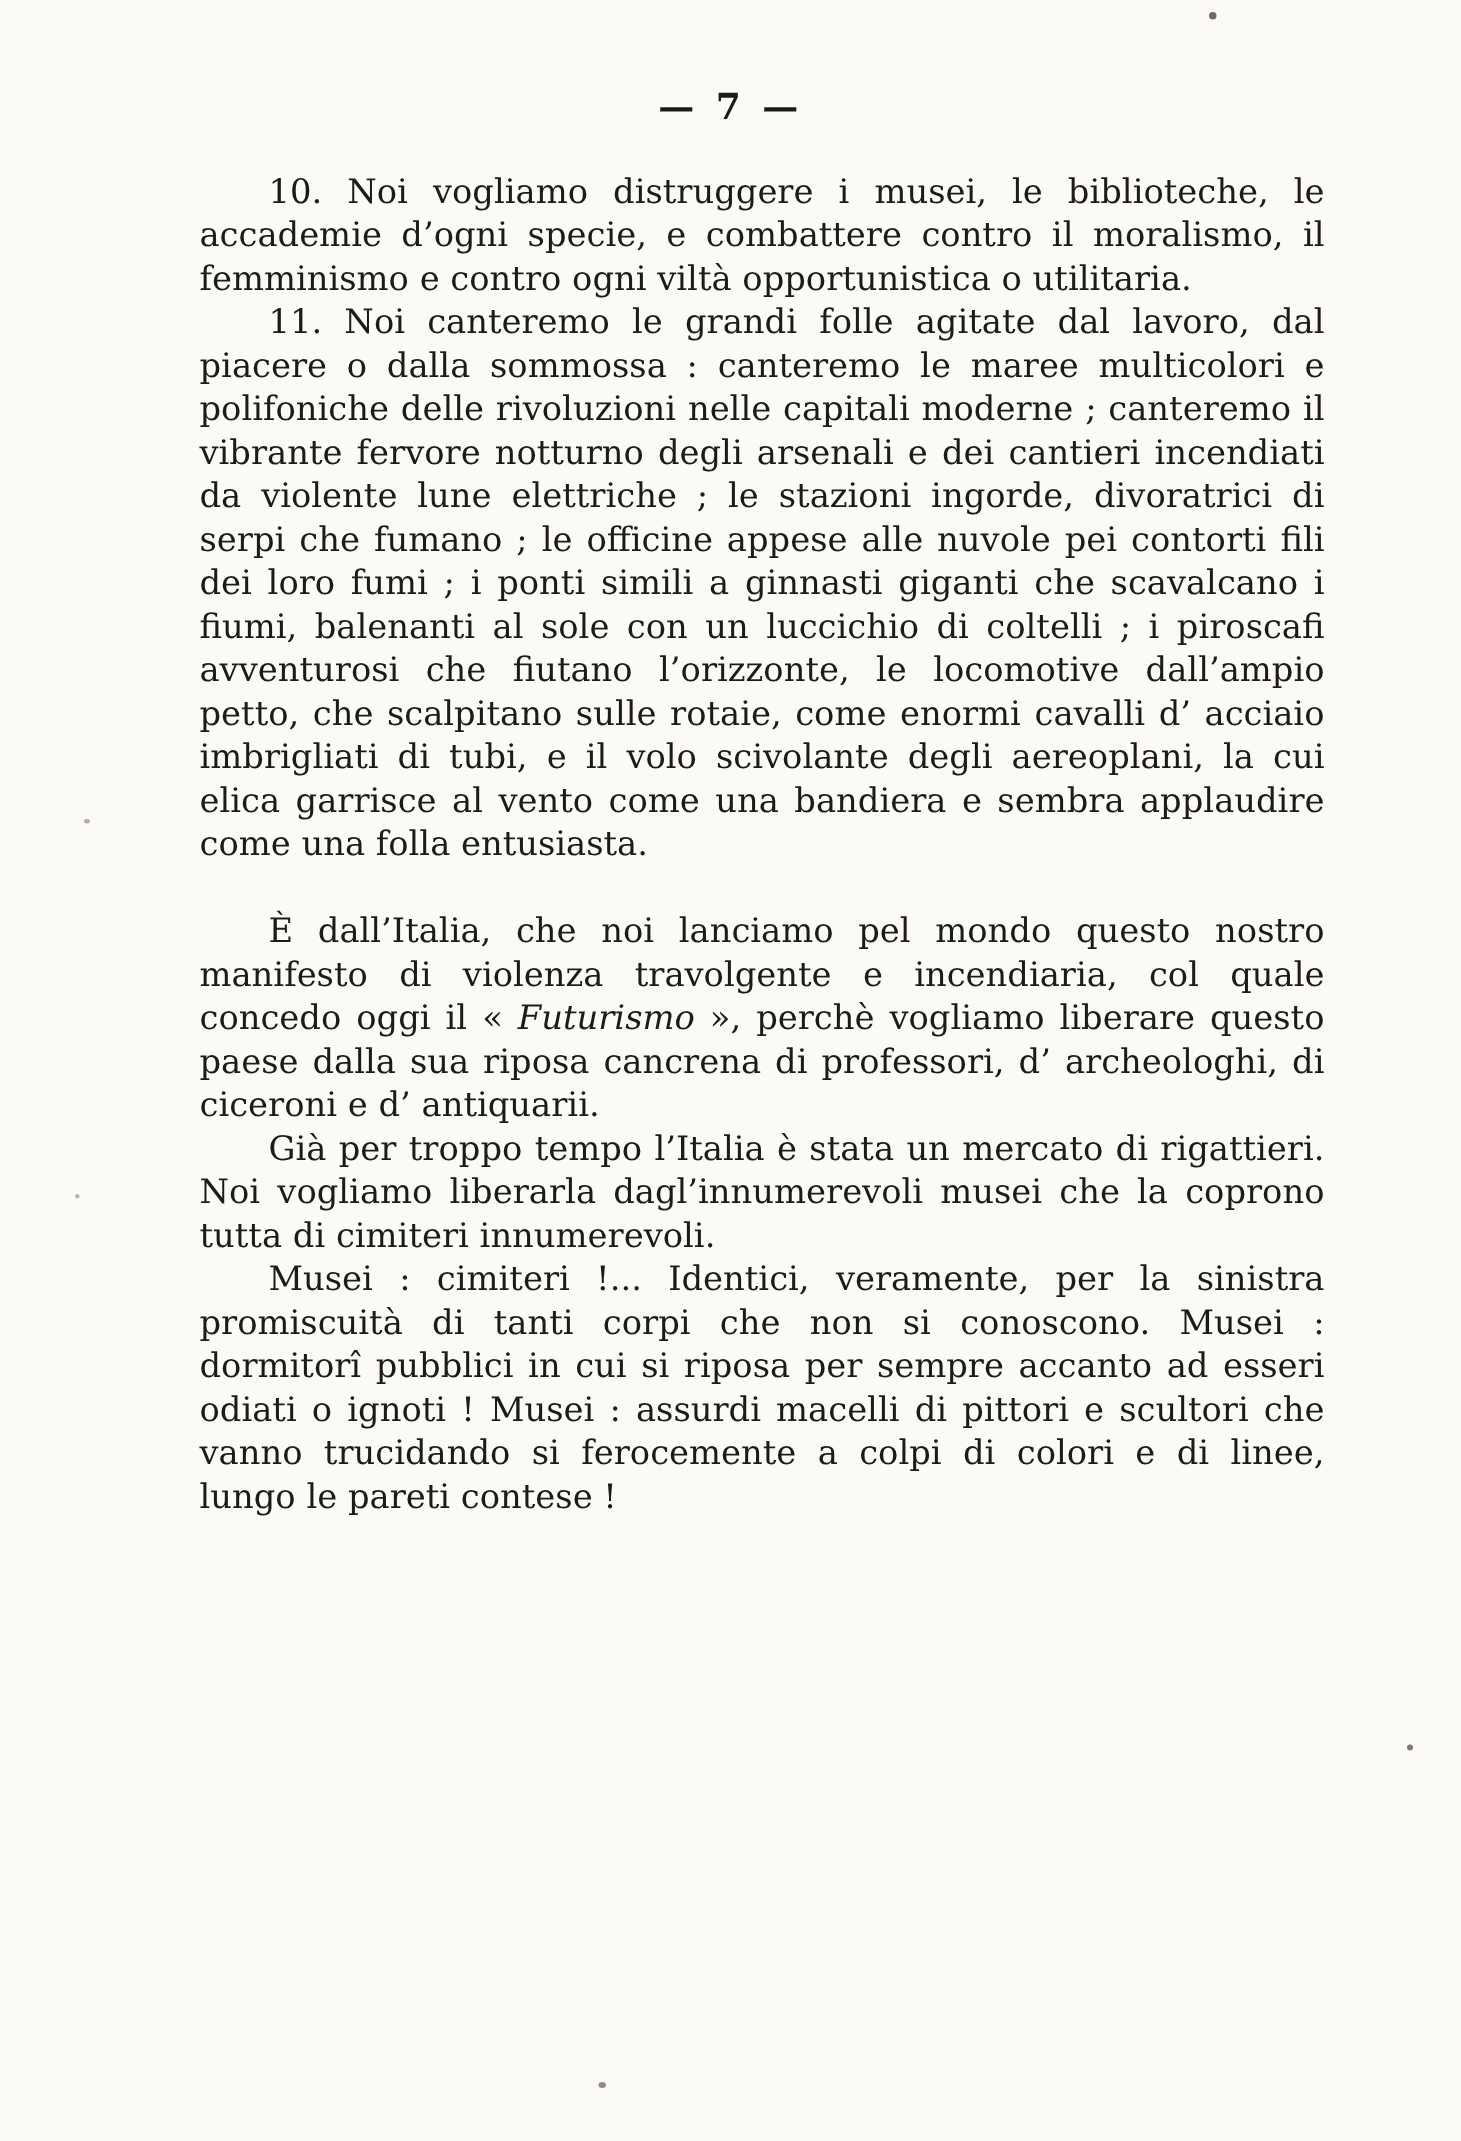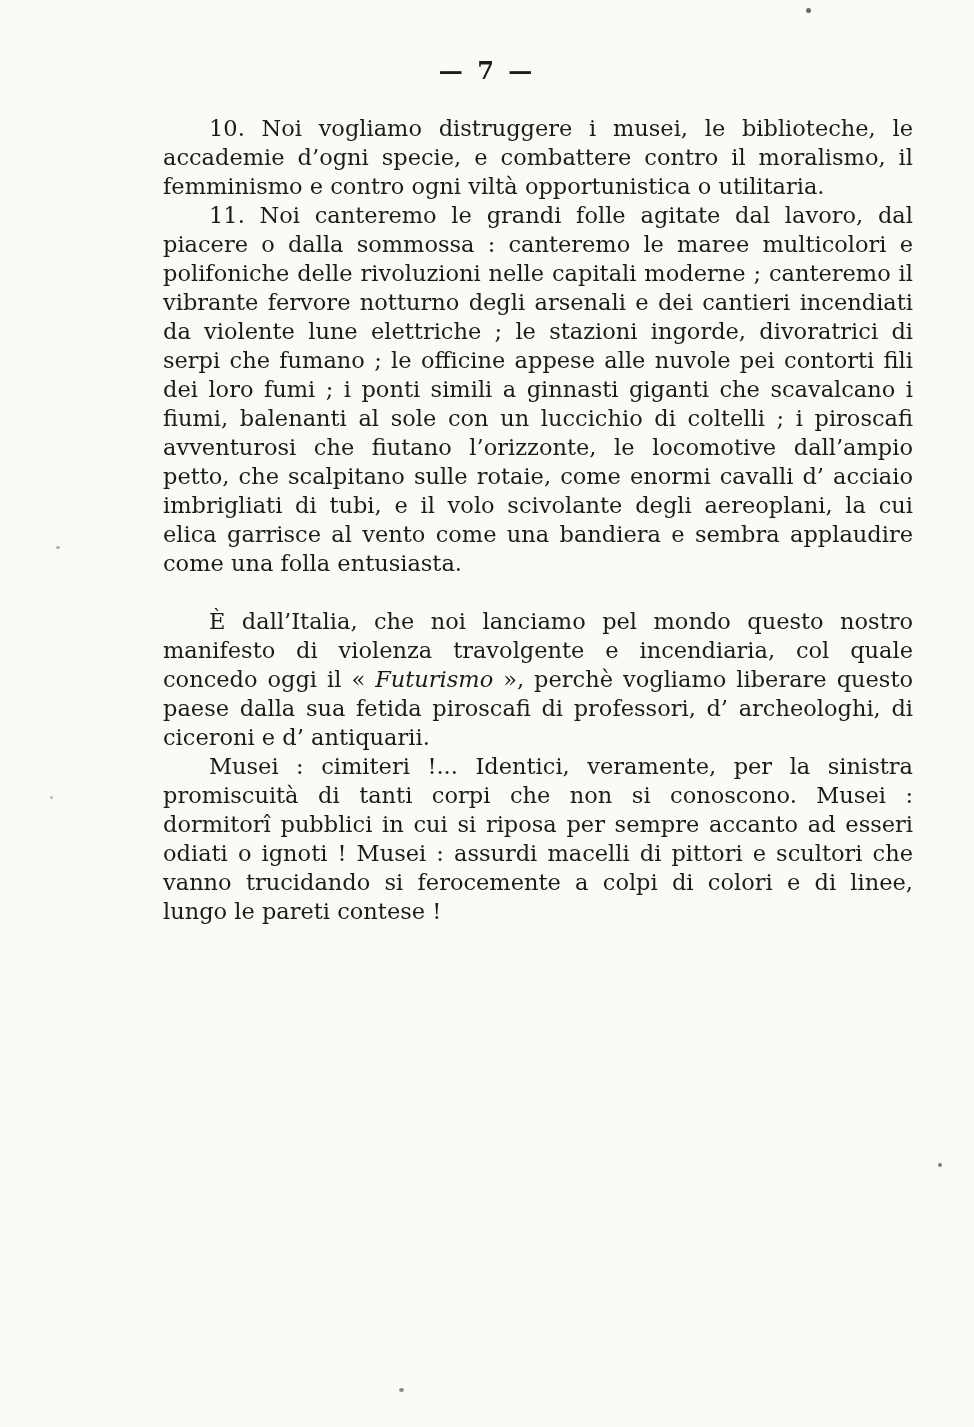--- a/index.html
+++ b/index.html
@@ -25,21 +25,20 @@
     letter-spacing: 3px;
   }
   .text-block {
     position: absolute;
     top: 114px;
     left: 133px;
     width: 750px;
     font-size: 22.5px;
     line-height: 29px;
     text-align: justify;
-    margin-left: 30px;
   }
   .para {
     margin: 0;
     text-indent: 46px;
   }
   .para.spaced {
     margin-top: 29px;
   }
   .italic {
     font-style: italic;
@@ -56,21 +55,22 @@
 </style>
 </head>
 <body style="background: rgb(251, 250, 244);">
 
 <div class="page" style="color: rgb(29, 27, 24);">
   <header class="page-number">— 7 —</header>
 
   <main class="text-block">
       <p class="para"><span>10. Noi vogliamo distruggere i musei, le biblioteche, le accademie d’ogni specie, e combattere contro il moralismo, il femminismo e contro ogni viltà opportunistica o utilitaria.</span></p>
       <p class="para"><span>11. Noi canteremo le grandi folle agitate dal lavoro, dal piacere o dalla sommossa : canteremo le maree multicolori e polifoniche delle rivoluzioni nelle capitali moderne ; canteremo il vibrante fervore notturno degli arsenali e dei cantieri incendiati da violente lune elettriche ; le stazioni ingorde, divoratrici di serpi che fumano ; le officine appese alle nuvole pei contorti fili dei loro fumi ; i ponti simili a ginnasti giganti che scavalcano i fiumi, balenanti al sole con un luccichio di coltelli ; i piroscafi avventurosi che fiutano l’orizzonte, le locomotive dall’ampio petto, che scalpitano sulle rotaie, come enormi cavalli d’ acciaio imbrigliati di tubi, e il volo scivolante degli aereoplani, la cui elica garrisce al vento come una bandiera e sembra applaudire come una folla entusiasta.</span></p>
-      <p class="para spaced"><span>È dall’Italia, che noi lanciamo pel mondo questo nostro manifesto di violenza travolgente e incendiaria, col quale concedo oggi il « </span><span class="italic">Futurismo</span><span> », perchè vogliamo liberare questo paese dalla sua fetida piroscafi di professori, d’ archeologhi, di ciceroni e d’ antiquarii.</span></p>
+      <p class="para spaced"><span>È dall’Italia, che noi lanciamo pel mondo questo nostro manifesto di violenza travolgente e incendiaria, col quale concedo oggi il « </span><span class="italic">Futurismo</span><span> », perchè vogliamo liberare questo paese dalla sua riposa cancrena di professori, d’ archeologhi, di ciceroni e d’ antiquarii.</span></p>
+      <p class="para"><span>Già per troppo tempo l’Italia è stata un mercato di rigattieri. Noi vogliamo liberarla dagl’innumerevoli musei che la coprono tutta di cimiteri innumerevoli.</span></p>
       <p class="para"><span>Musei : cimiteri !... Identici, veramente, per la sinistra promiscuità di tanti corpi che non si conoscono. Musei : dormitorî pubblici in cui si riposa per sempre accanto ad esseri odiati o ignoti ! Musei : assurdi macelli di pittori e scultori che vanno trucidando si ferocemente a colpi di colori e di linee, lungo le pareti contese !</span></p>
     </main>
 
   <span class="speck s1" style="background: rgb(85, 80, 74);"></span>
   <span class="speck s2" style="background: rgb(85, 80, 74);"></span>
   <span class="speck s3" style="background: rgb(85, 80, 74);"></span>
   <span class="speck s4" style="background: rgb(85, 80, 74);"></span>
   <span class="speck s5" style="background: rgb(85, 80, 74);"></span>
 </div>
 

